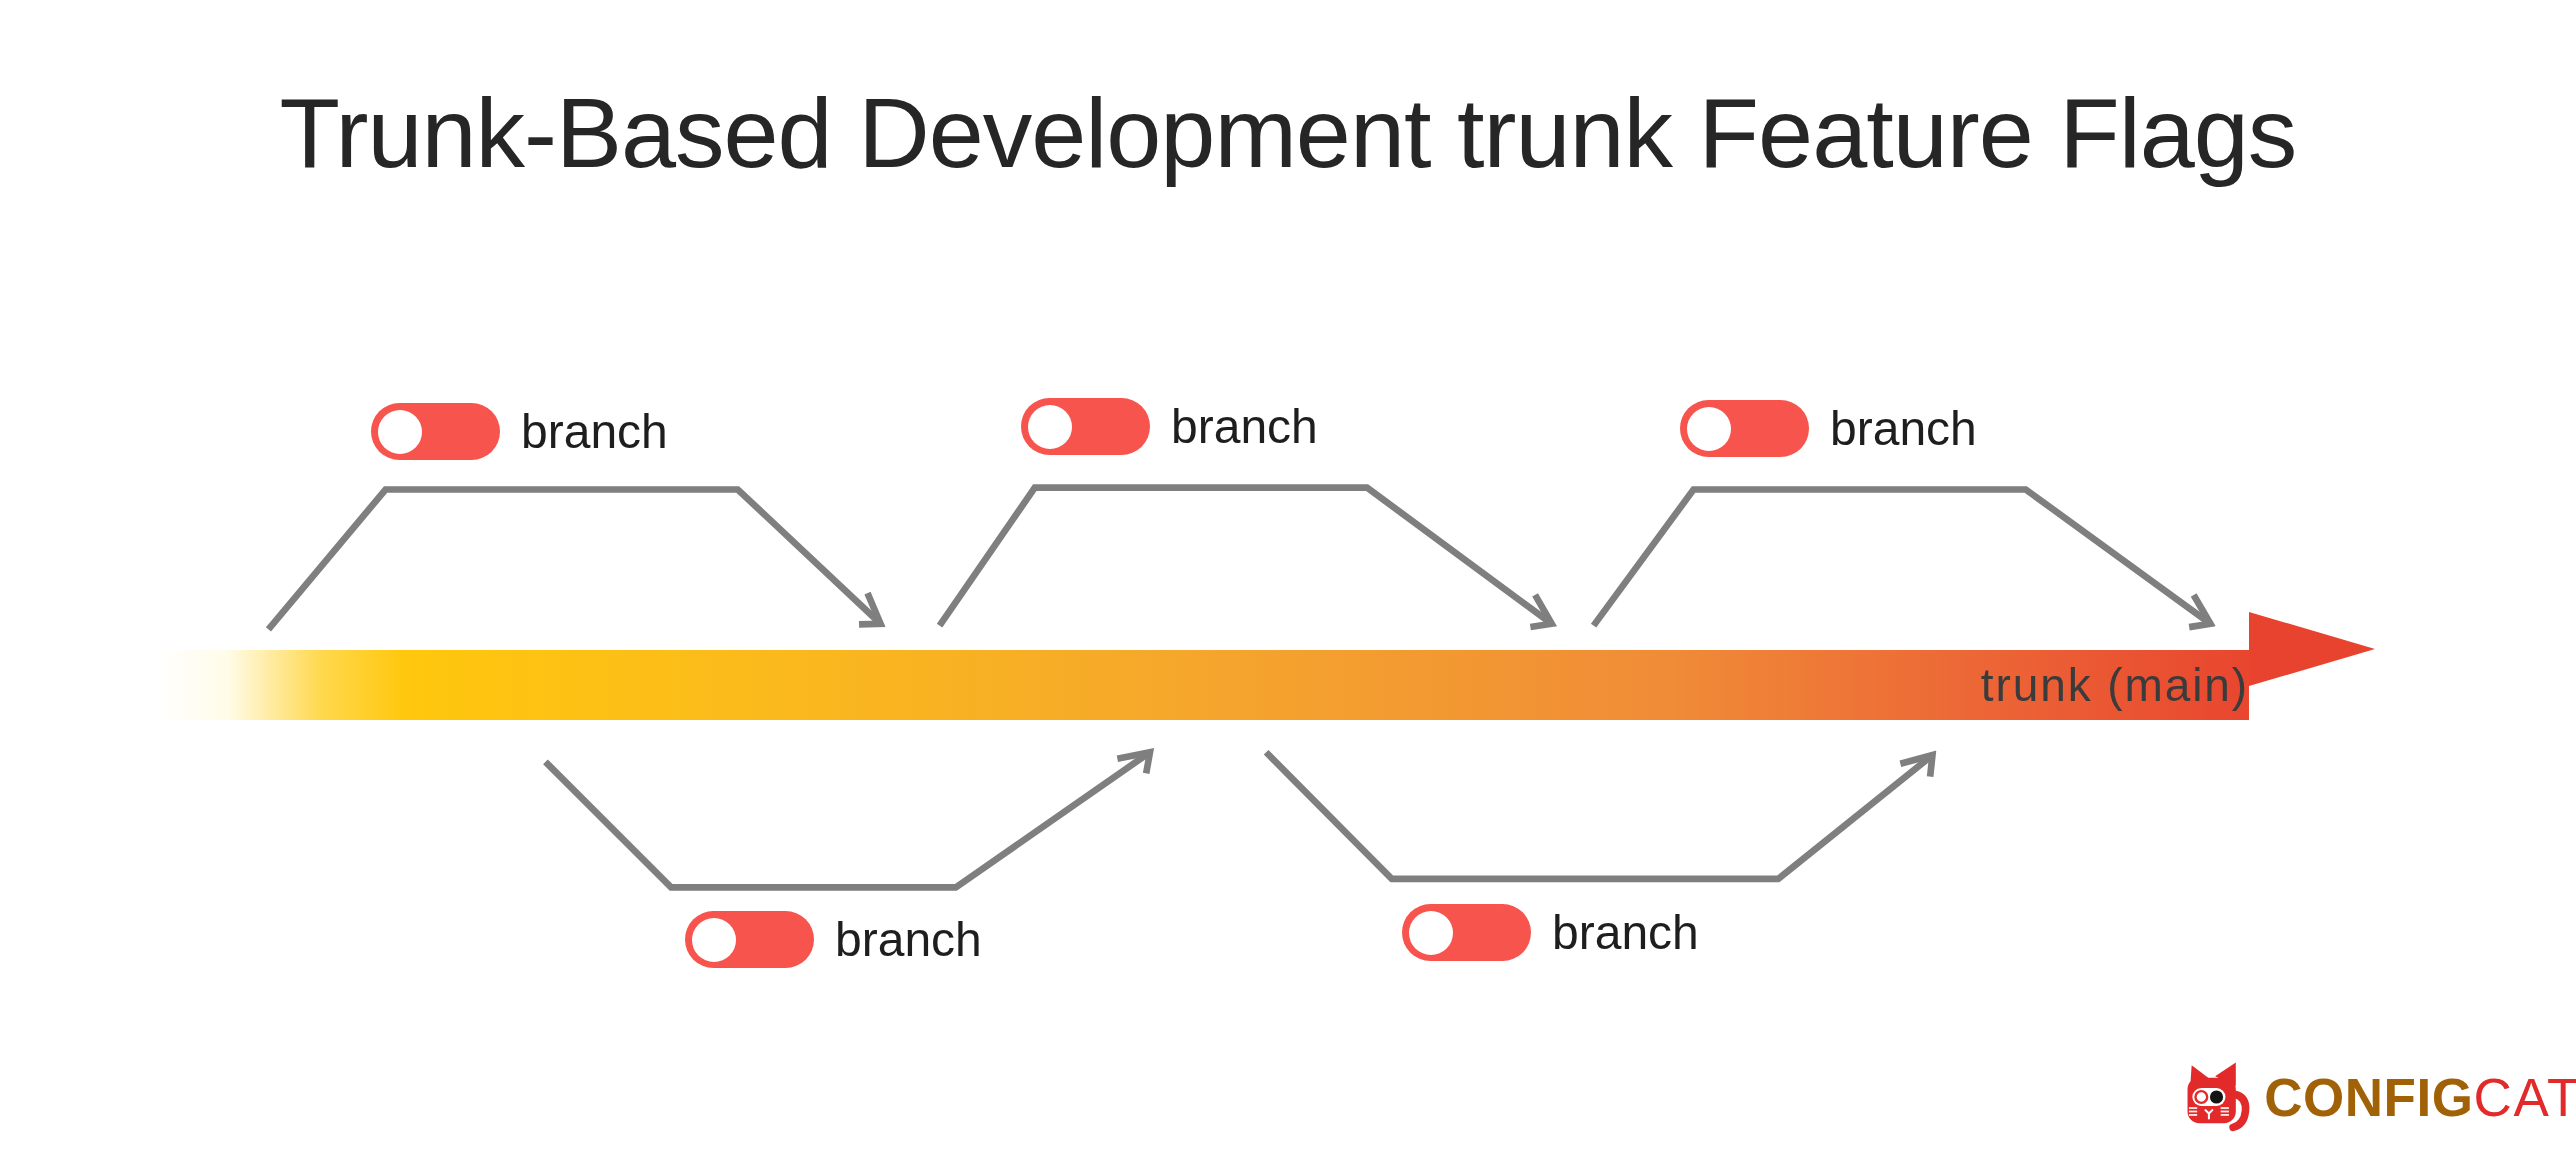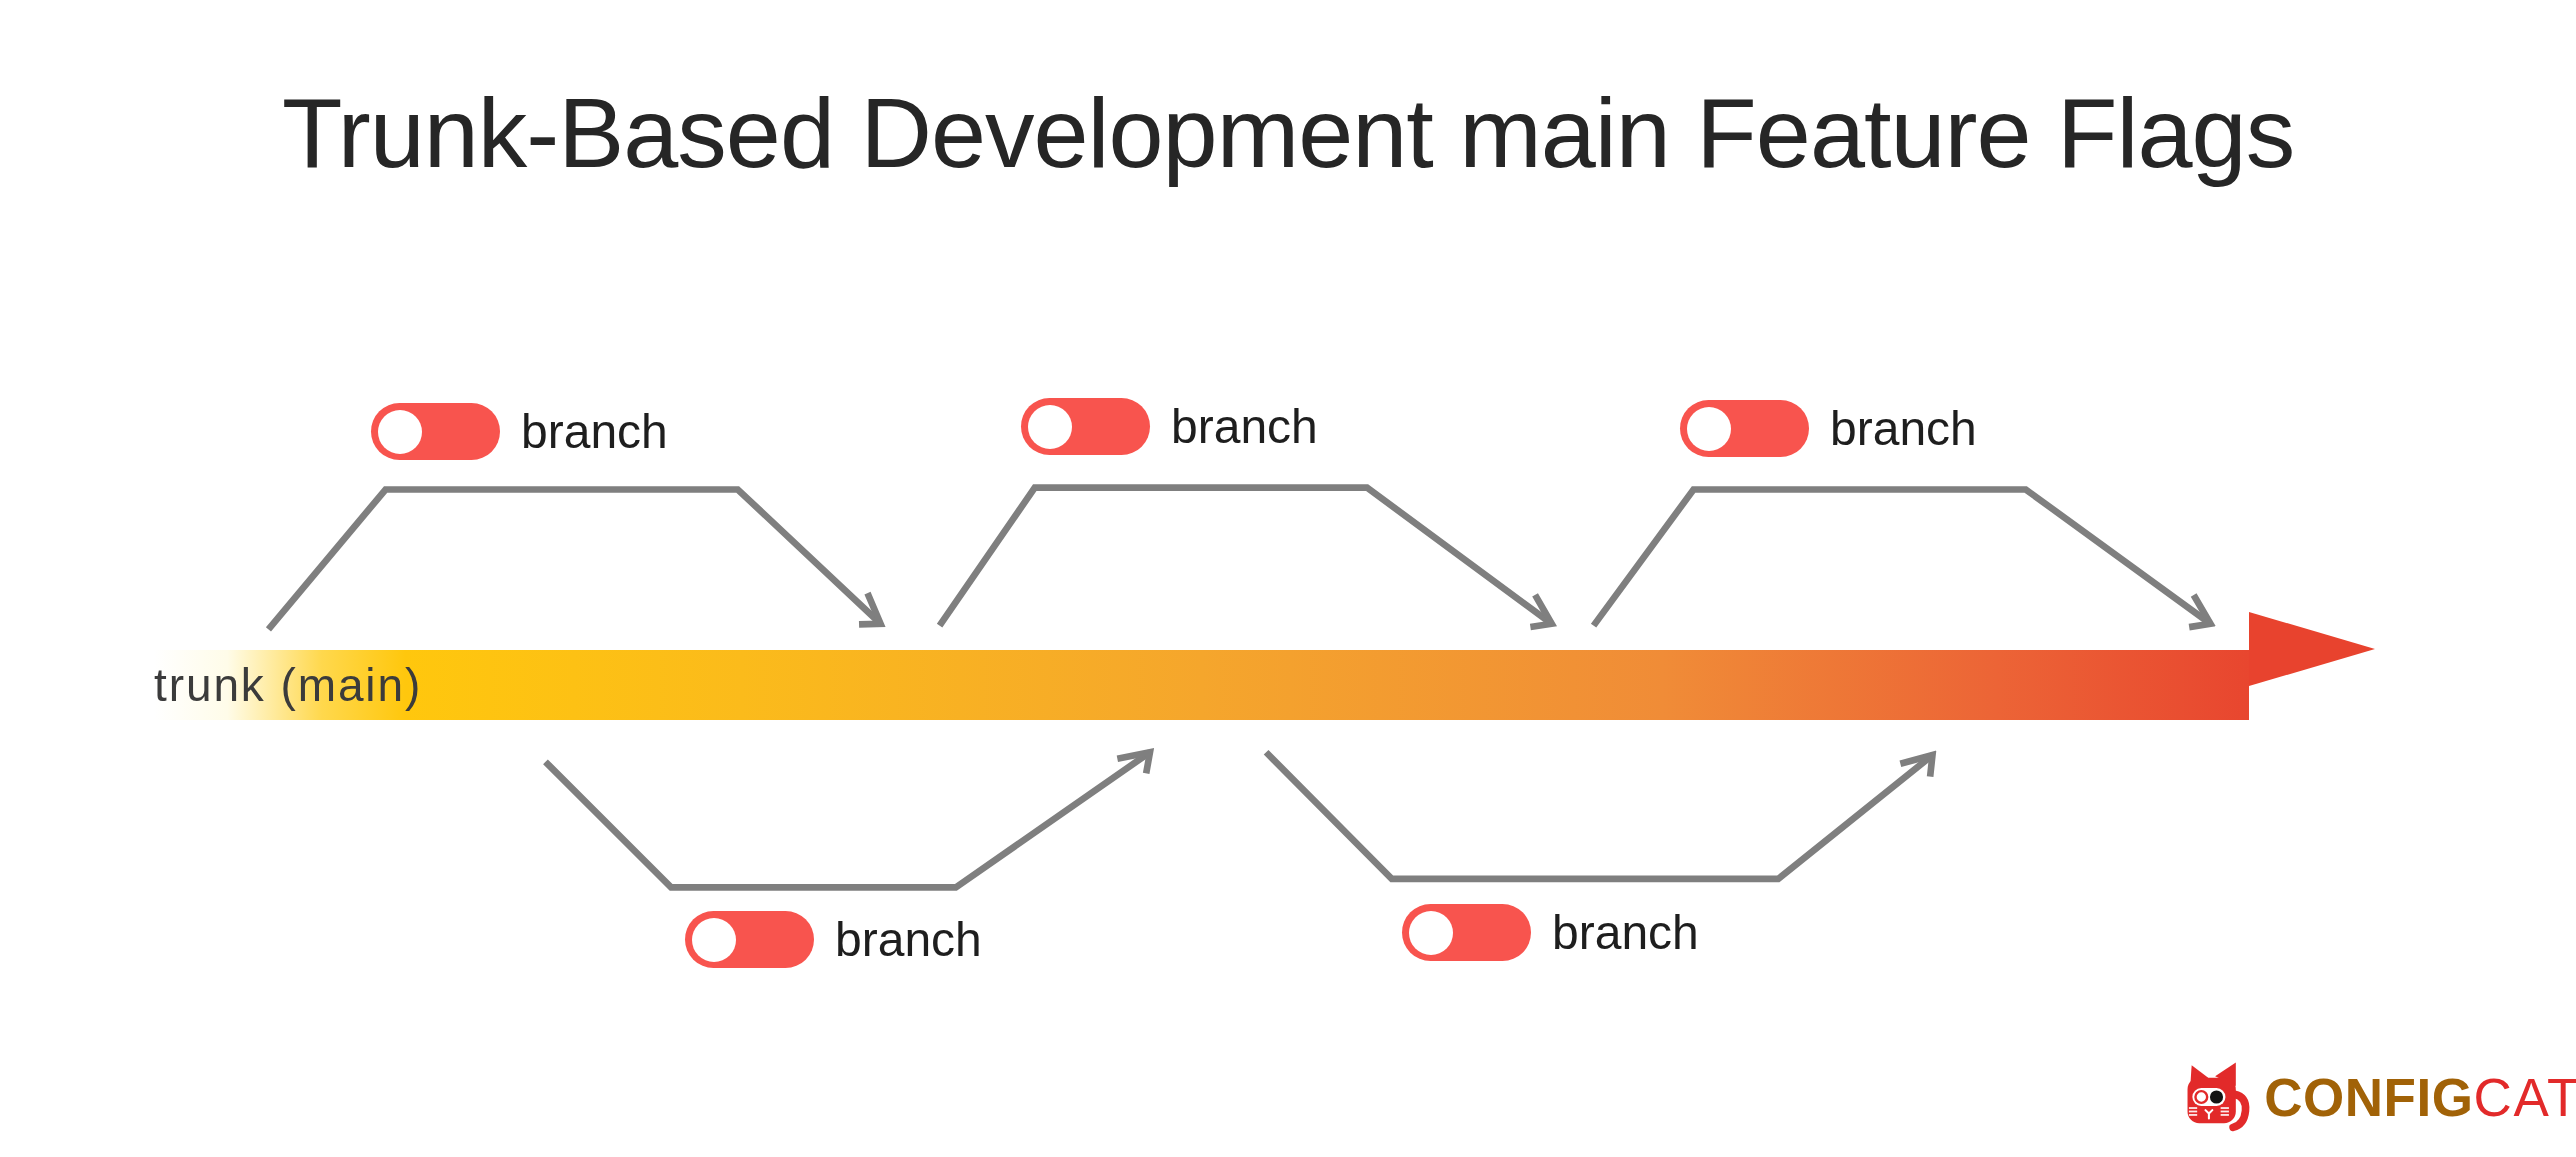--- a/index.html
+++ b/index.html
@@ -18,21 +18,21 @@
     font-weight:500;
     letter-spacing:-1px;
     color:#262626;
   }
   
   .trunk-band{
     position:absolute;left:154px;top:650px;width:2095px;height:70px;
     background:linear-gradient(90deg,
       #ffffff 0%, #fffce9 3.5%, #ffd84d 8%, #ffc70d 12%,
       #fbbb1b 28%, #f5a62c 50%, #f08c37 72%, #ec6436 88%, #e8462f 100%);
-    display:flex;align-items:center;justify-content:flex-start;
+    display:flex;align-items:center;justify-content:flex-end;
   }
   .trunk-label{
     font-size:46px;
     letter-spacing:1.9px;
     color:#3b3b3b;
   }
   .trunk-head{
     position:absolute;left:2249px;top:612px;
     width:0;height:0;
     border-top:37px solid transparent;
@@ -73,21 +73,21 @@
     letter-spacing:0.5px;
   }
   .logo .word-config{font-weight:bold;color:#a16207;}
   .logo .word-cat{font-weight:normal;color:#e22a2a;letter-spacing:1.9px;}
 </style>
 </head>
 <body>
 
 <div id="canvas">
 
-  <div class="title">Trunk-Based Development main Feature Flags</div>
+  <div class="title">Trunk-Based Development trunk Feature Flags</div>
 
   <div class="trunk-band">
     <span class="trunk-label">trunk (main)</span>
   </div>
   <div class="trunk-head"></div>
 
   <svg class="paths" width="2576" height="1158" viewBox="0 0 2706 1216">
     <defs>
       <marker id="arrow" viewBox="-44 -22 50 44" refX="0" refY="0" markerWidth="50" markerHeight="44" orient="auto" markerUnits="userSpaceOnUse">
         <path d="M-32,-14 L0,0 L-16,16" fill="none" stroke="#7f7f7f" stroke-width="7" stroke-linecap="butt"></path>

